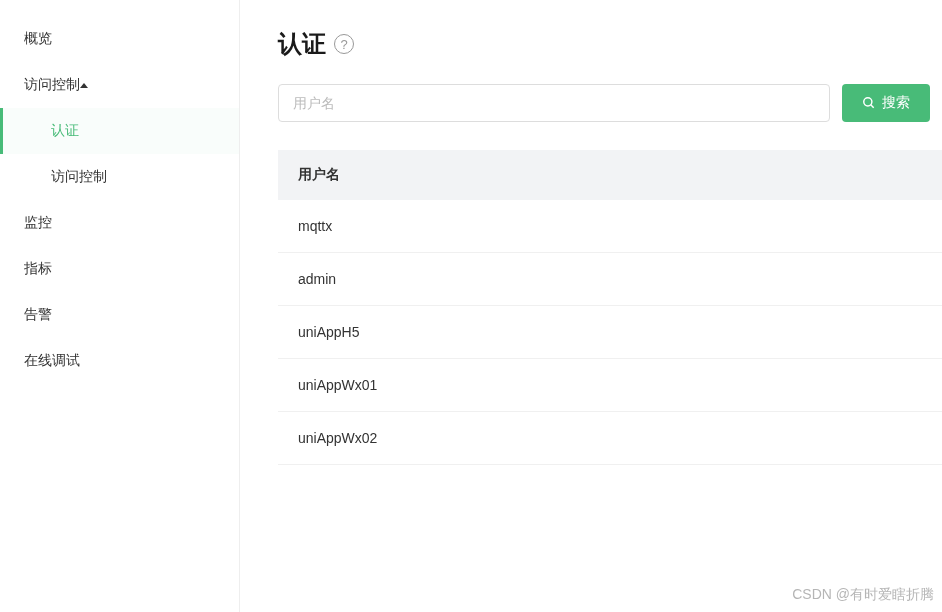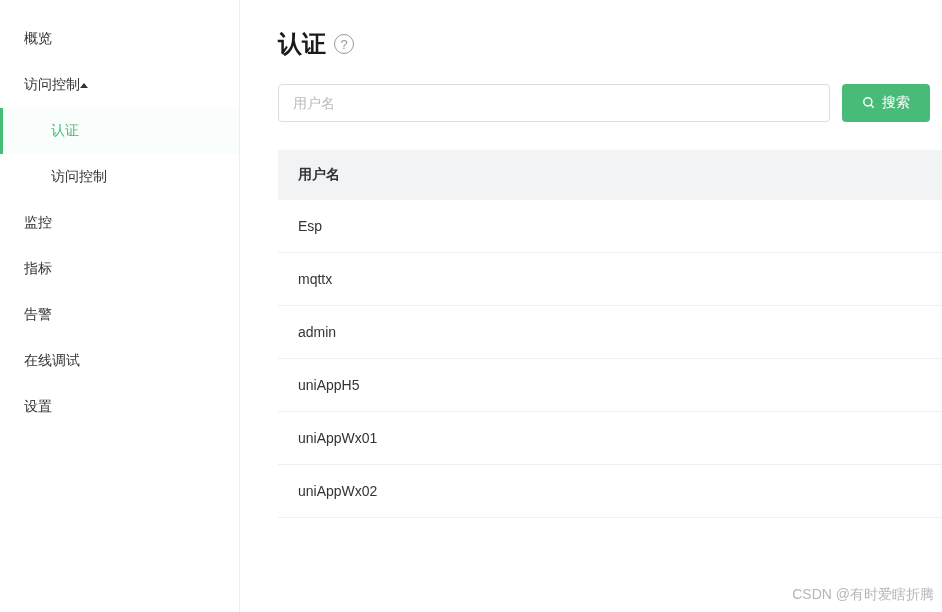--- a/index.html
+++ b/index.html
@@ -147,23 +147,20 @@
       <span>监控</span>
     </div>
     <div class="menu-item">
       <span>指标</span>
     </div>
     <div class="menu-item">
       <span>告警</span>
     </div>
     <div class="menu-item">
       <span>在线调试</span>
-    </div>
-    <div class="menu-item">
-      <span>设置</span>
     </div>
   </nav>
 
   <main class="main">
     <div class="page-title">
       <h1>认证</h1>
       <span class="help-icon">?</span>
     </div>
 
     <div class="search-row">
@@ -175,23 +172,20 @@
         </svg>
         <span>搜索</span>
       </button>
     </div>
 
     <div class="table">
       <div class="table-header">
         <span>用户名</span>
       </div>
       <div class="table-row">
-        <span>Esp</span>
-      </div>
-      <div class="table-row">
         <span>mqttx</span>
       </div>
       <div class="table-row">
         <span>admin</span>
       </div>
       <div class="table-row">
         <span>uniAppH5</span>
       </div>
       <div class="table-row">
         <span>uniAppWx01</span>

